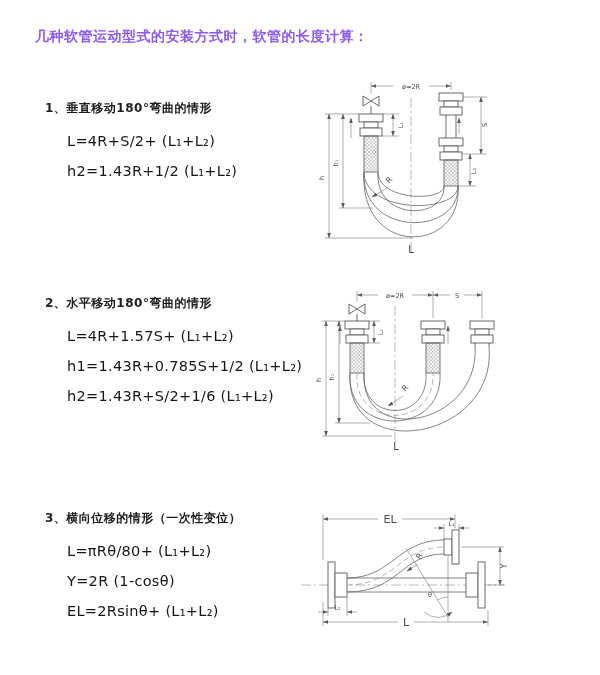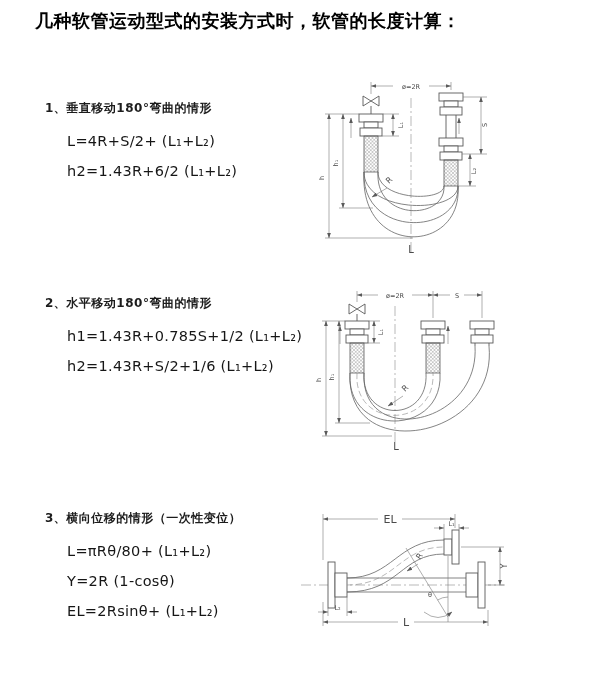--- a/index.html
+++ b/index.html
@@ -1,22 +1,22 @@
 <!DOCTYPE html>
 <html><head>
 <meta charset="utf-8">
 <style>
   html,body{margin:0;padding:0;}
   body{
     width:600px;height:675px;position:relative;background:#ffffff;
     font-family:"DejaVu Sans",sans-serif;color:#222;overflow:hidden;
   }
   .title{
-    position:absolute;left:35px;top:9px;font-size:18px;font-weight:bold;
-    letter-spacing:.5px;color:#000000;
+    position:absolute;left:35px;top:28px;font-size:14px;font-weight:bold;
+    letter-spacing:.5px;color:#8b5cf6;
   }
   .sec{position:absolute;left:45px;}
   .sec-head{font-size:12px;font-weight:bold;letter-spacing:.5px;color:#1c1c1c;margin-bottom:9px;}
   .formula{
     font-size:14.5px;line-height:30px;height:30px;margin-left:22px;
     letter-spacing:.3px;color:#161616;white-space:pre;
   }
   svg.diag{position:absolute;}
   .ol{stroke:#5a5a5a;stroke-width:.9;fill:none;}
   .hose{stroke:#646464;stroke-width:.8;fill:none;}
@@ -42,21 +42,21 @@
       <path d="M0,3.5 L3.5,0 M0,0 L3.5,3.5" stroke="#9a9a9a" stroke-width="0.5"></path>
     </pattern>
   </defs>
 </svg>
 
 <div class="title">几种软管运动型式的安装方式时，软管的长度计算：</div>
 
 <section class="sec" style="top:100px">
   <div class="sec-head">1、垂直移动180°弯曲的情形</div>
   <div class="formula">L=4R+S/2+ (L₁+L₂)</div>
-  <div class="formula">h2=1.43R+6/2 (L₁+L₂)</div>
+  <div class="formula">h2=1.43R+1/2 (L₁+L₂)</div>
 </section>
 
 <svg class="diag" style="left:313px;top:68px" width="280" height="195" viewBox="0 0 280 195">
   <g>
     <line class="cl" x1="98" y1="30" x2="98" y2="186"></line>
   </g>
   <g>
     <path class="ol" d="M50,28 L58,33 L50,38 Z M66,28 L58,33 L66,38 Z"></path>
     <line class="ol" x1="58" y1="38" x2="58" y2="46"></line>
   </g>
@@ -122,20 +122,21 @@
 
     <text class="lbl lbl8" transform="rotate(-45 76 116)" x="76" y="116">R</text>
     <line class="dl" x1="74" y1="120" x2="59" y2="129" marker-end="url(#ar)"></line>
 
     <text class="lbl lbl10" x="98" y="185" text-anchor="middle">L</text>
   </g>
 </svg>
 
 <section class="sec" style="top:295px">
   <div class="sec-head">2、水平移动180°弯曲的情形</div>
+  <div class="formula">L=4R+1.57S+ (L₁+L₂)</div>
   <div class="formula">h1=1.43R+0.785S+1/2 (L₁+L₂)</div>
   <div class="formula">h2=1.43R+S/2+1/6 (L₁+L₂)</div>
 </section>
 
 <svg class="diag" style="left:312px;top:280px" width="285" height="175" viewBox="0 0 285 175">
   <g>
     <line class="cl" x1="83" y1="26" x2="83" y2="162"></line>
   </g>
   <g>
     <path class="ol" d="M37,24 L45,29 L37,34 Z M53,24 L45,29 L53,34 Z"></path>

